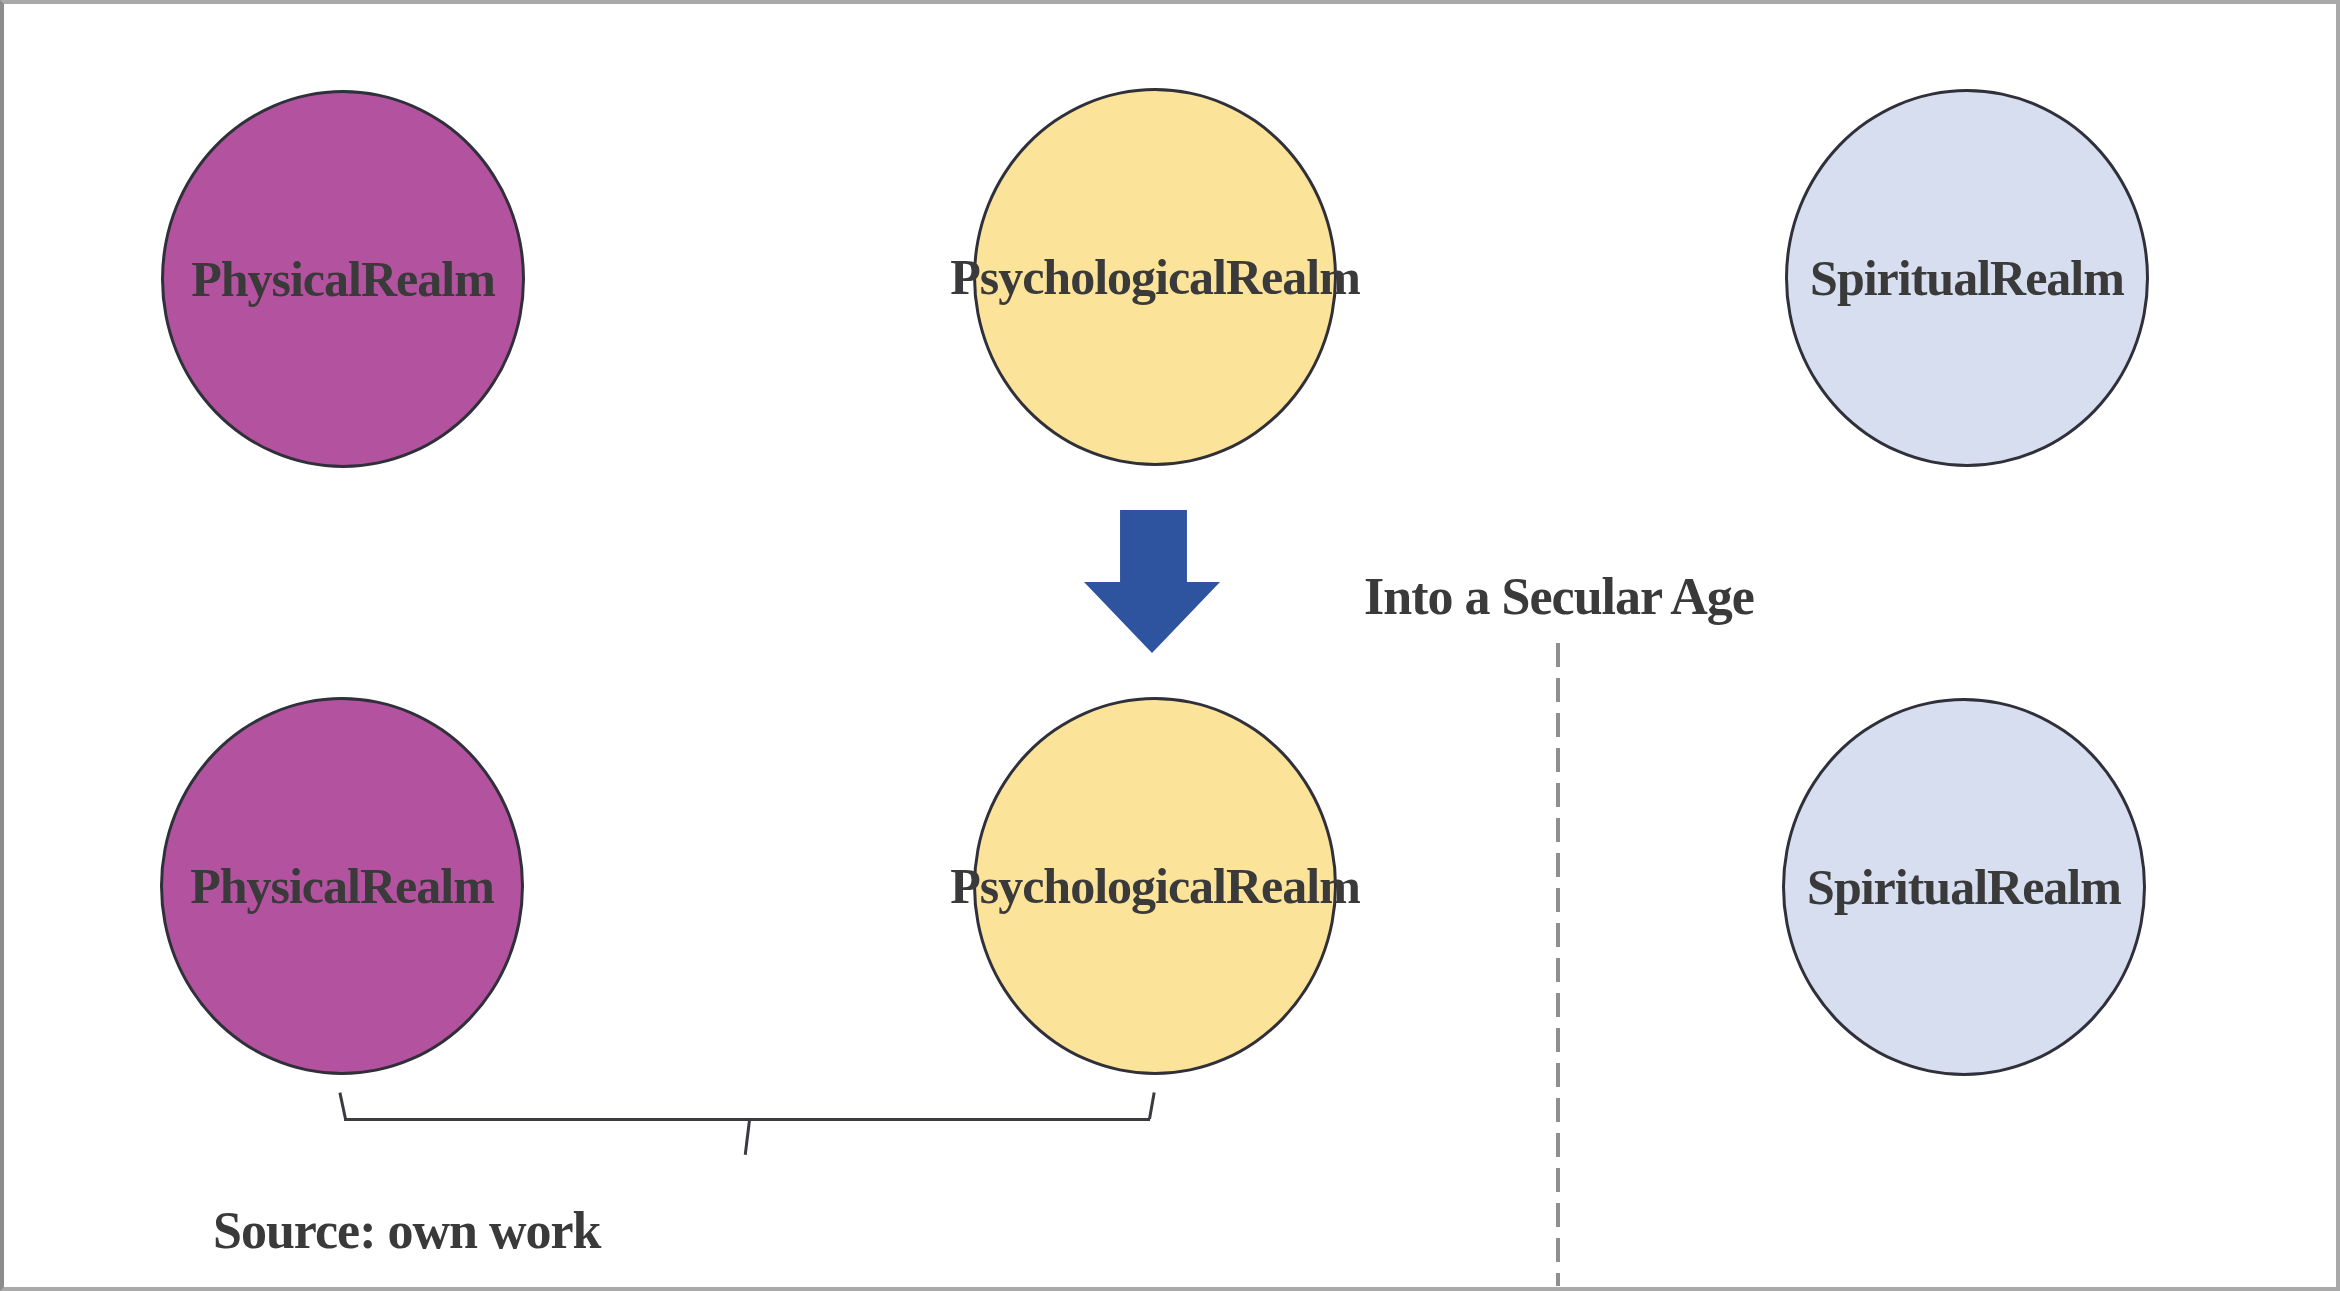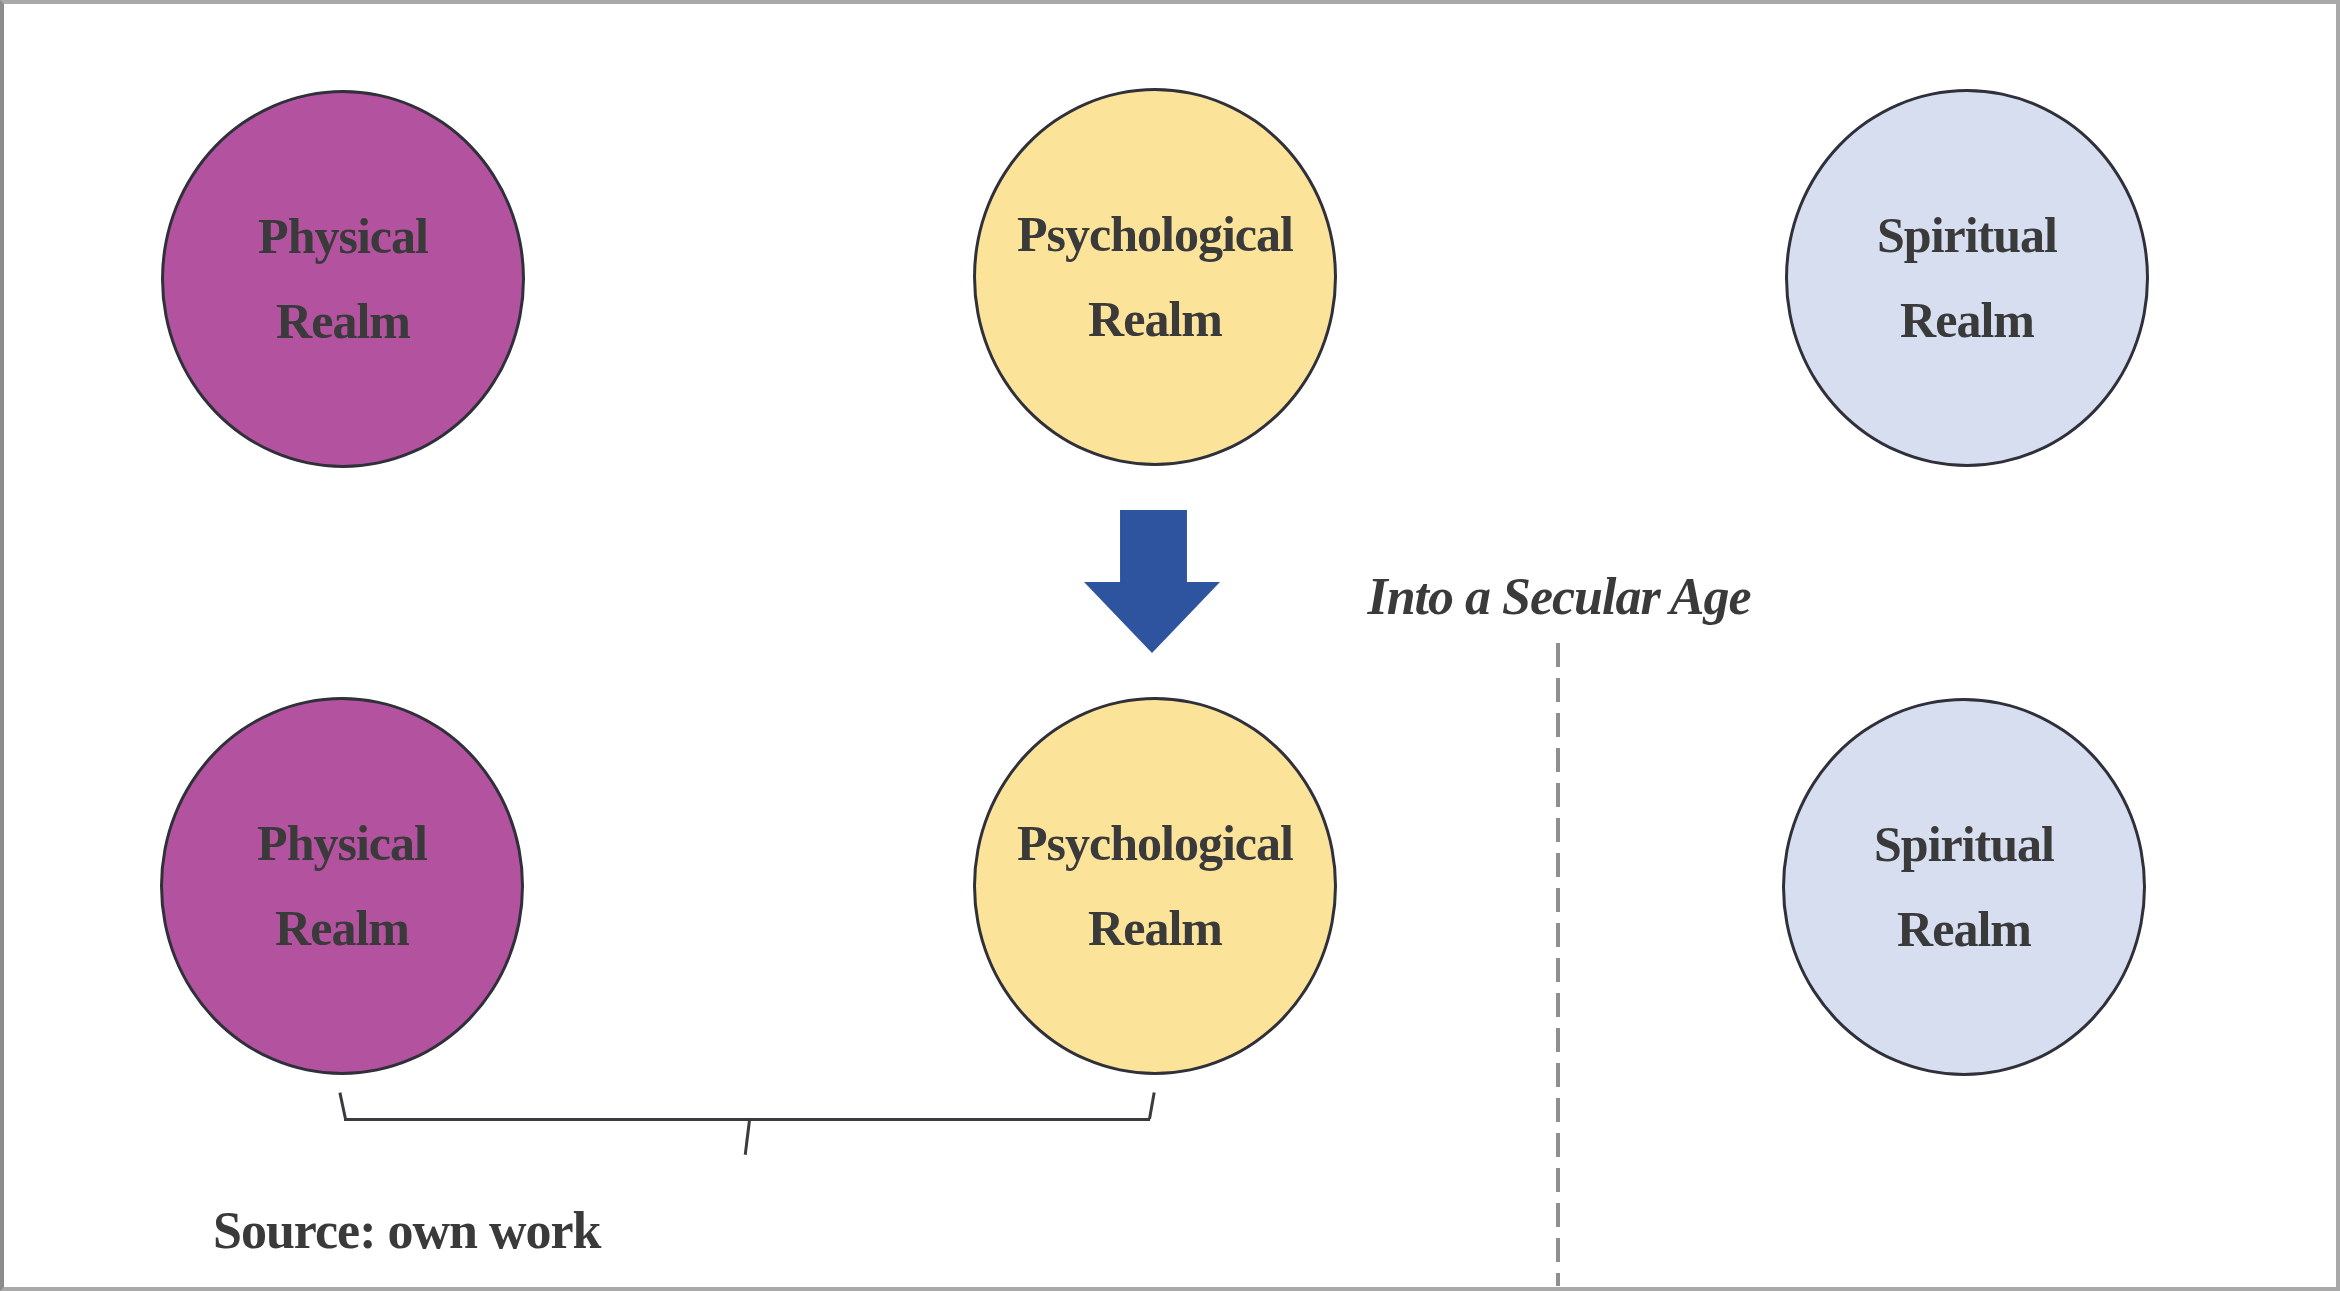--- a/index.html
+++ b/index.html
@@ -26,21 +26,21 @@
   }
   
   .node {
     position: absolute;
     width: 364px;
     height: 378px;
     border: 3px solid #30303a;
     border-radius: 50%;
     box-sizing: border-box;
     display: flex;
-    flex-direction: column;
+    flex-direction: row;
     align-items: center;
     justify-content: center;
     text-align: center;
     color: #3a3a3a;
     font-weight: bold;
     font-size: 50px;
     line-height: 1.7;
     letter-spacing: -1px;
   }
   .node span { display: block; }
@@ -64,21 +64,21 @@
   
   .annotation {
     position: absolute;
     color: #3a3a3a;
     font-weight: bold;
     font-size: 52px;
     line-height: 1.05;
     letter-spacing: -1px;
     white-space: nowrap;
   }
-  .secular-label { left: 1559px; top: 570px; transform: translateX(-50%); font-style: italic; }
+  .secular-label { left: 1559px; top: 570px; transform: translateX(-50%); }
   .cartesian-label { left: 748px; top: 1152px; transform: translateX(-50%); }
   .source-note { left: 213px; top: 1204px; }
 
   
   .dashed-divider {
     position: absolute;
     left: 1556px;
     top: 643px;
     width: 4px;
     height: 643px;

